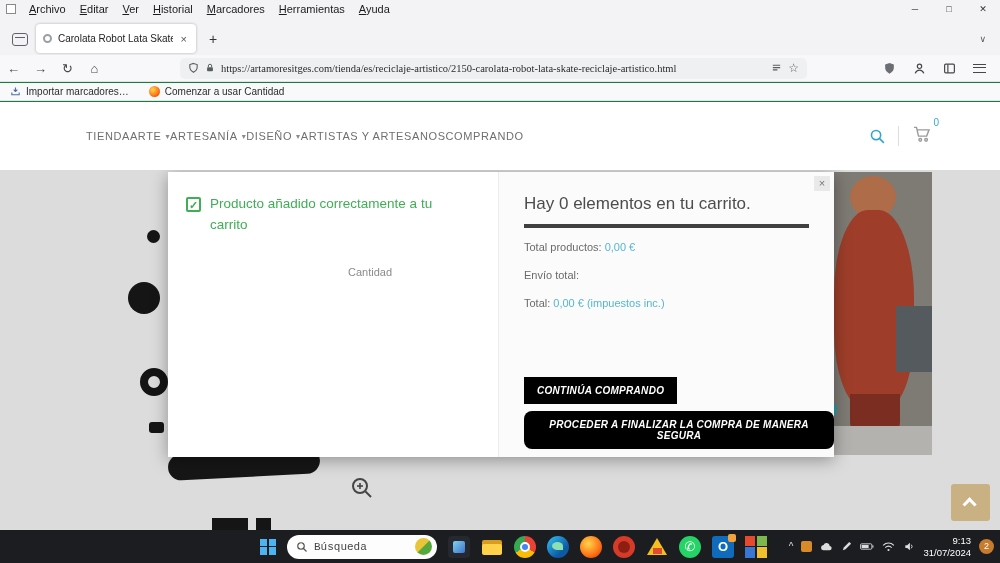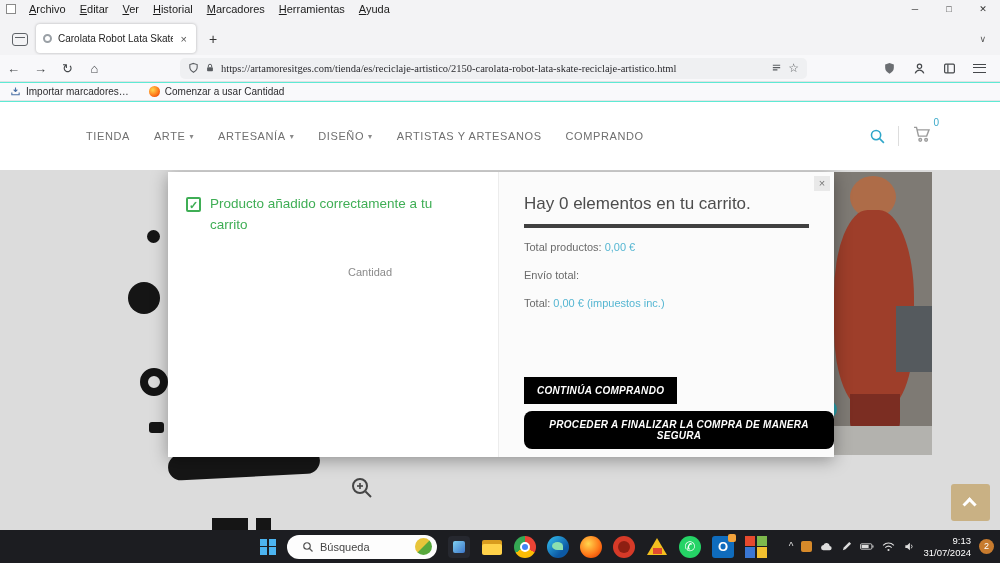--- a/index.html
+++ b/index.html
@@ -1,17 +1,17 @@
 <!DOCTYPE html>
 <html><head>
 <meta charset="utf-8">
 <style>
   * { margin:0; padding:0; box-sizing:border-box; }
   body { font-family:"Liberation Sans", sans-serif; background:#888; }
-  #screen { position:relative; width:1000px; height:563px; background:#5eead4; overflow:hidden; margin:0 auto; }
+  #screen { position:relative; width:1000px; height:563px; background:#15803d; overflow:hidden; margin:0 auto; }
 
   
   .titlebar { position:absolute; top:0; left:0; right:0; height:18px; background:#f3f3f5; display:flex; align-items:center; font-size:11px; color:#1b1b1b; z-index:40; }
   .app-window-icon { width:10px; height:10px; margin:0 6px; border:1px solid #8a8a8a; background:#fff; flex:none; }
   .menu-item { padding:0 7px; cursor:default; }
   .menu-item::first-letter { text-decoration:underline; }
   .win-controls { margin-left:auto; display:flex; }
   .win-btn { width:34px; height:18px; display:flex; align-items:center; justify-content:center; font-size:9px; color:#333; }
 
   
@@ -36,21 +36,21 @@
   .hamburger { width:13px; height:9px; border-top:1.5px solid #45484b; border-bottom:1.5px solid #45484b; position:relative; }
   .hamburger::after { content:""; position:absolute; left:0; right:0; top:2.6px; border-top:1.5px solid #45484b; }
 
   
   .bookmarksbar { position:absolute; top:83px; left:0; right:0; height:18px; background:#f9f9fb; border-bottom:1px solid #e4e4e6; display:flex; align-items:center; font-size:10px; color:#2b2b2e; gap:20px; padding-left:10px; z-index:40; }
   .bm-item { display:flex; align-items:center; gap:5px; }
   .ff-mini { width:11px; height:11px; border-radius:50%; background:radial-gradient(circle at 35% 35%, #ffd54d, #ff7a1a 55%, #e23c00 90%); }
 
   
   .siteheader { position:absolute; top:102px; left:0; right:0; height:68px; background:#fff; display:flex; align-items:center; z-index:30; }
-  .site-nav { display:flex; gap:24px; margin-left:86px; font-size:11px; color:#6f6f6f; letter-spacing:.6px; }
+  .site-nav { display:flex; margin-left:86px; font-size:11px; color:#6f6f6f; letter-spacing:.6px; }
   .nav-link { display:flex; align-items:center; gap:4px; cursor:pointer; }
   .caret { font-size:8px; color:#8a8a8a; }
   .header-right { margin-left:auto; margin-right:68px; display:flex; align-items:center; gap:12px; }
   .hdr-divider { width:1px; height:20px; background:#ddd; }
   .cart-wrap { position:relative; color:#9b9b9b; }
   .cart-count { position:absolute; top:-7px; right:-7px; color:#3aa9c9; font-size:10px; }
 
   
   .page { position:absolute; top:170px; left:0; width:1000px; height:360px; background:#fff; z-index:10; overflow:hidden; }
   .shape { position:absolute; background:#121212; }
@@ -90,21 +90,21 @@
   .modal-close { position:absolute; top:4px; right:4px; width:16px; height:15px; background:#e9e9e9; color:#777; font-size:11px; line-height:15px; text-align:center; cursor:pointer; }
 
   .scrolltop { position:absolute; left:951px; top:314px; width:39px; height:37px; background:#c9b184; border-radius:3px; display:flex; align-items:center; justify-content:center; z-index:25; }
   .scrolltop .chev { width:10px; height:10px; border-left:3px solid #fff; border-top:3px solid #fff; transform:rotate(45deg) translateY(2px); }
 
   
   .taskbar { position:absolute; left:0; top:530px; width:1000px; height:33px; background:#1c1d21; z-index:50; }
   .tb-center { position:absolute; left:260px; top:0; height:33px; display:flex; align-items:center; gap:11px; }
   .win-logo { width:16px; height:16px; display:grid; grid-template-columns:1fr 1fr; grid-template-rows:1fr 1fr; gap:1.5px; }
   .win-logo i { background:#4cb4f0; }
-  .search-pill { width:150px; height:24px; background:#fdfdfd; border-radius:13px; display:flex; align-items:center; padding:0 5px 0 15px; gap:6px; font-size:11px; color:#454545; }
+  .search-pill { width:150px; height:24px; background:#fdfdfd; border-radius:13px; display:flex; align-items:center; padding:0 5px 0 9px; gap:6px; font-size:11px; color:#454545;font-family:Liberation Mono, monospace; }
   .pill-dot { margin-left:auto; width:17px; height:17px; border-radius:50%; background:linear-gradient(135deg,#e8c53a 48%,#57a83c 52%); }
   .tb-icon { width:22px; height:22px; position:relative; border-radius:4px; }
   .ic-photos { background:#26282f; } .ic-photos::after { content:""; position:absolute; inset:5px; background:linear-gradient(135deg,#7fd0f0,#3e76c9); border-radius:2px; }
   .ic-folder { background:transparent; } .ic-folder::before { content:""; position:absolute; left:1px; top:4px; width:20px; height:14px; background:#d99c1e; border-radius:2px; } .ic-folder::after { content:""; position:absolute; left:1px; top:8px; width:20px; height:11px; background:#ffd24a; border-radius:2px; }
   .ic-chrome { border-radius:50%; background:conic-gradient(#ea4335 0 33%, #fbbc05 33% 66%, #34a853 66% 100%); } .ic-chrome::after { content:""; position:absolute; inset:6px; background:#4285f4; border:2px solid #fff; border-radius:50%; }
   .ic-edge { border-radius:50%; background:linear-gradient(135deg,#35c3f3,#0c59a4 70%); } .ic-edge::after { content:""; position:absolute; left:5px; top:6px; width:11px; height:8px; border-radius:50% 50% 0 50%; background:#8ce0b0; }
   .ic-firefox { border-radius:50%; background:radial-gradient(circle at 38% 35%, #ffd54d, #ff7a1a 55%, #e23c00 92%); }
   .ic-opera { border-radius:50%; background:#d63a28; } .ic-opera::after { content:""; position:absolute; inset:5px; border-radius:50%; background:#8d1f12; }
   .ic-drive { background:transparent; } .ic-drive::before { content:""; position:absolute; left:1px; top:2px; border-left:10px solid transparent; border-right:10px solid transparent; border-bottom:17px solid #f4c01f; } .ic-drive::after { content:""; position:absolute; left:7px; top:12px; width:9px; height:6px; background:#e04a2f; }
   .ic-whatsapp { border-radius:50%; background:#25d366; } .ic-whatsapp::after { content:"✆"; position:absolute; inset:0; color:#fff; font-size:13px; line-height:22px; text-align:center; }

